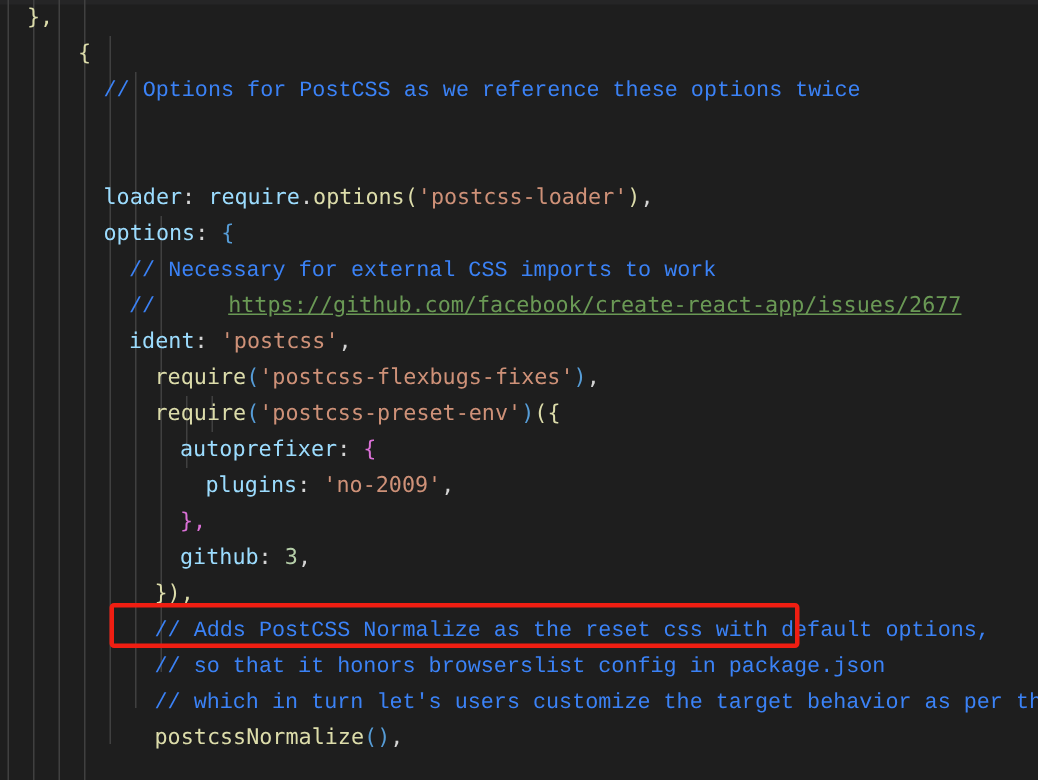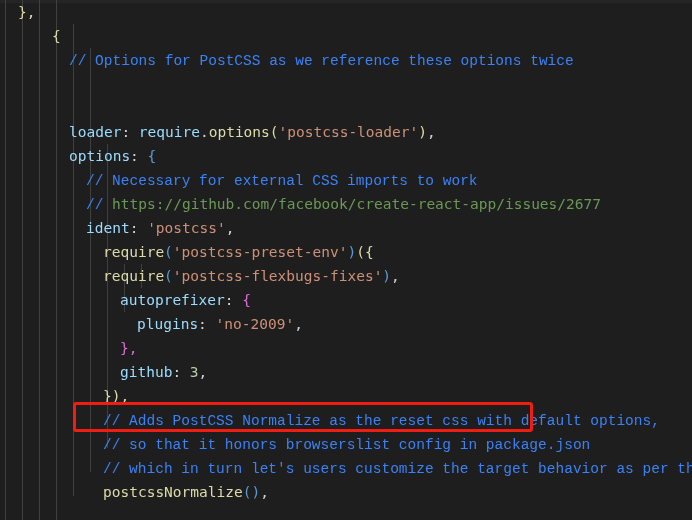--- a/index.html
+++ b/index.html
@@ -31,21 +31,21 @@
   
   .guides{
     position:absolute;top:0;left:0;width:692px;height:520px;pointer-events:none;
   }
   .guide{
     position:absolute;width:1px;background:#404040;
   }
 
   
   .c-comment{color:#3b82f6;font-family:Liberation Mono, monospace;}
-  .c-link{color:#6A9955;text-decoration-color:#6A9955;}
+  .c-link{color:#6A9955;text-decoration:underline;text-decoration-color:#6A9955;margin-left:40px;}
   .c-key{color:#9CDCFE;}
   .c-var{color:#9CDCFE;}
   .c-fn{color:#DCDCAA;}
   .c-str{color:#CE9178;}
   .c-num{color:#B5CEA8;}
   .c-punct{color:#d4d4d4;}
   .c-brace-y{color:#DCDCAA;}
   .c-brace-p{color:#DA70D6;}
   .c-brace-b{color:#569CD6;}
   .c-op{color:#d4d4d4;}
@@ -94,23 +94,23 @@
 
     <div class="line"><span style="padding-left:51px"></span><span class="c-key">options</span><span class="c-punct">: </span><span class="c-brace-b">{</span></div>
 
     <div class="line"><span style="padding-left:68px"></span><span class="c-comment">// Necessary for external CSS imports to work</span></div>
 
     <div class="line"><span style="padding-left:68px"></span><span class="c-comment">// </span><span class="c-link">https://github.com/facebook/create-react-app/issues/2677</span></div>
 
     <div class="line"><span style="padding-left:68px"></span><span class="c-key">ident</span><span class="c-punct">: </span><span class="c-str">'postcss'</span><span class="c-punct">,</span></div>
 
 
+    <div class="line"><span style="padding-left:85px"></span><span class="c-fn">require</span><span class="c-brace-b">(</span><span class="c-str">'postcss-flexbugs-fixes'</span><span class="c-brace-b">)</span><span class="c-punct">,</span></div>
+
     <div class="line"><span style="padding-left:85px"></span><span class="c-fn">require</span><span class="c-brace-b">(</span><span class="c-str">'postcss-preset-env'</span><span class="c-brace-b">)</span><span class="c-brace-y">({</span></div>
-
-    <div class="line"><span style="padding-left:85px"></span><span class="c-fn">require</span><span class="c-brace-b">(</span><span class="c-str">'postcss-flexbugs-fixes'</span><span class="c-brace-b">)</span><span class="c-punct">,</span></div>
 
     <div class="line"><span style="padding-left:102px"></span><span class="c-key">autoprefixer</span><span class="c-punct">: </span><span class="c-brace-p">{</span></div>
 
     <div class="line"><span style="padding-left:119px"></span><span class="c-key">plugins</span><span class="c-punct">: </span><span class="c-str">'no-2009'</span><span class="c-punct">,</span></div>
 
     <div class="line"><span style="padding-left:102px"></span><span class="c-brace-p">},</span></div>
 
     <div class="line"><span style="padding-left:102px"></span><span class="c-key">github</span><span class="c-punct">: </span><span class="c-num">3</span><span class="c-punct">,</span></div>
 
     <div class="line"><span style="padding-left:85px"></span><span class="c-brace-y">}),</span></div>

